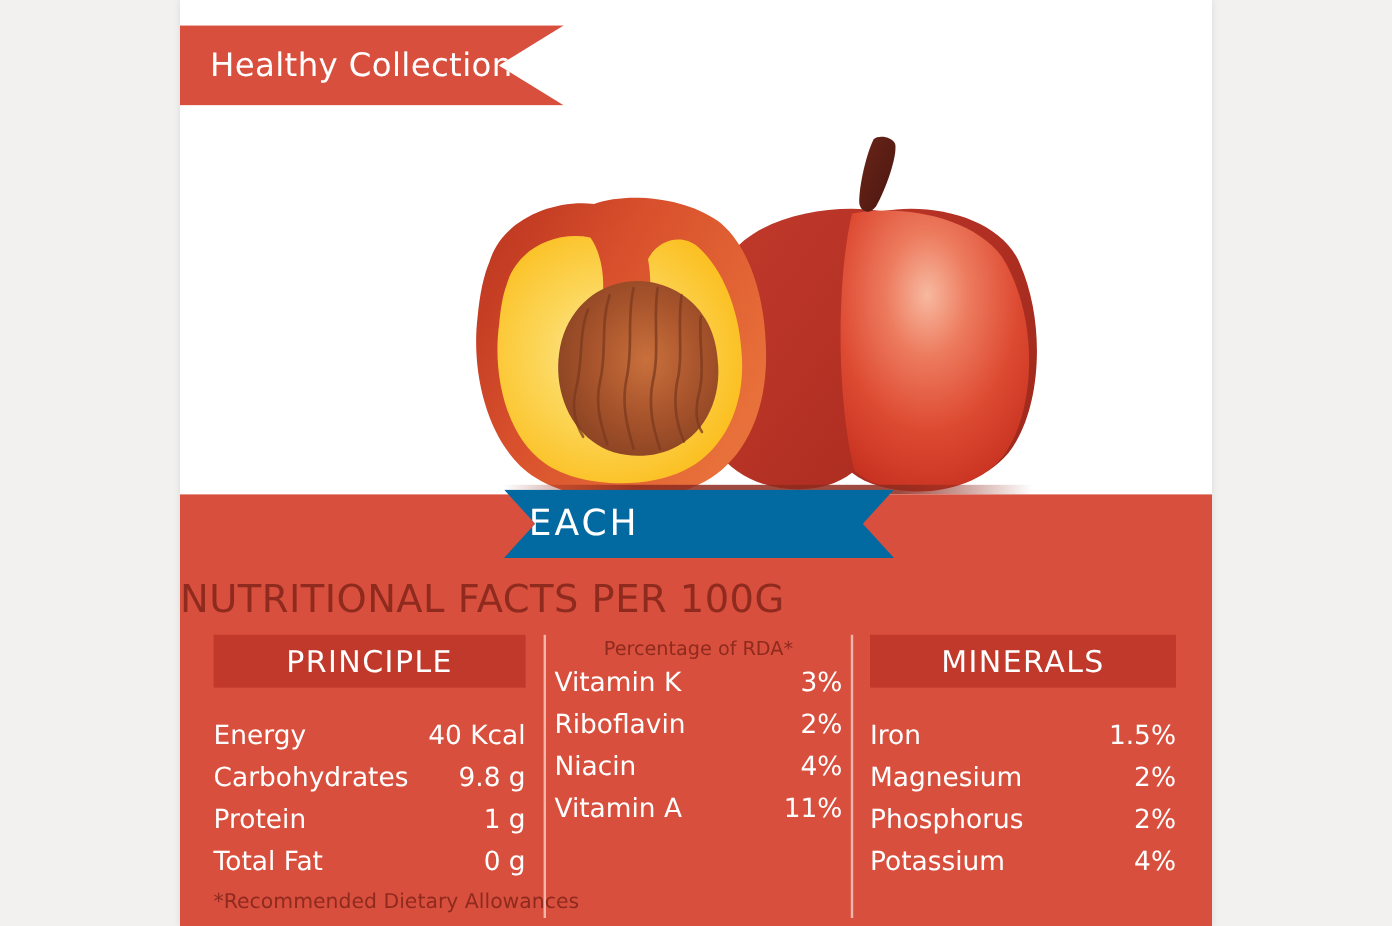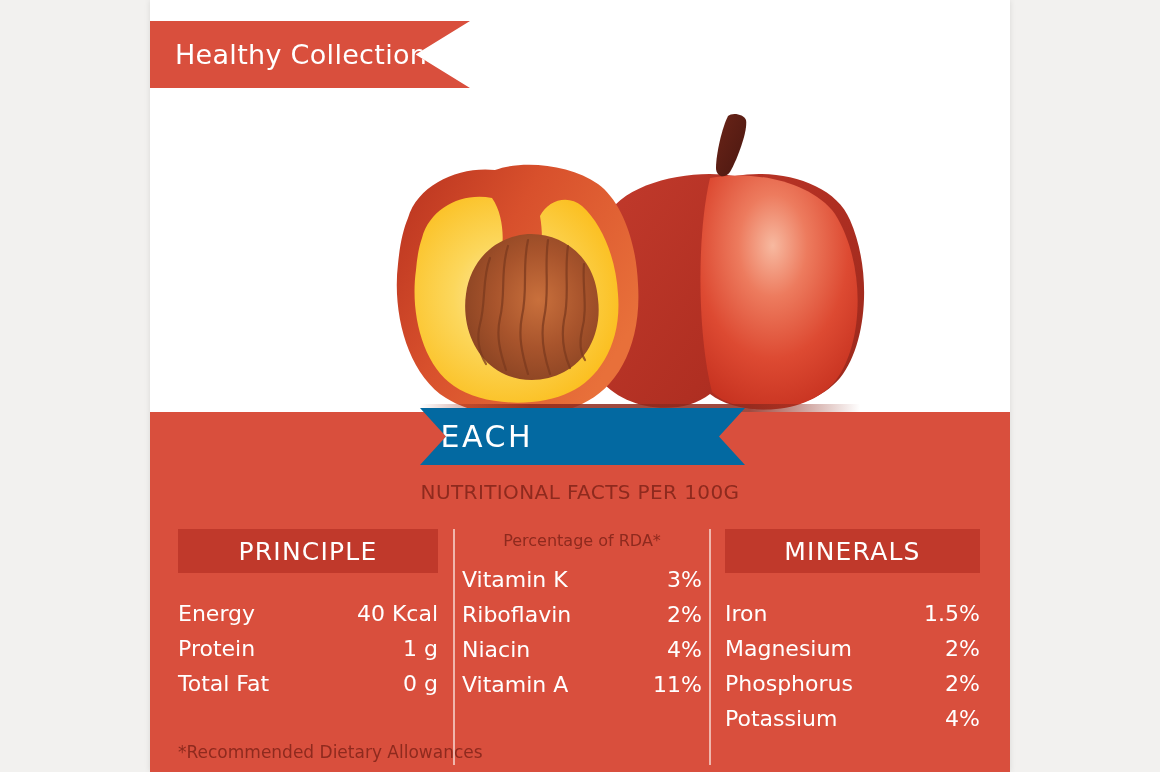--- a/index.html
+++ b/index.html
@@ -49,22 +49,22 @@
     background:#0369a1;
     -webkit-clip-path:polygon(0 0,8% 50%,0 100%,100% 100%,92% 50%,100% 0);
     clip-path:polygon(0 0,8% 50%,0 100%,100% 100%,92% 50%,100% 0);
     display:flex;align-items:center;justify-content:flex-start;
   }
   .name-ribbon span{
     color:#fff;font-size:30px;letter-spacing:2.5px;
   }
 
   .subtitle{
-    position:absolute;left:0;top:68px;width:860px;text-align:center;
-    color:#8e2a1e;font-size:20px;letter-spacing:.4px;
+    position:absolute;left:0;top:68px;width:860px;text-align:left;
+    color:#8e2a1e;font-size:32px;letter-spacing:.4px;
   }
 
   
   .columns{
     position:absolute;left:0;top:117px;width:808px;height:240px;
   }
   .col{position:absolute;top:0;}
   .col-principle{left:28px;width:260px;}
   .col-vitamins{left:312px;width:240px;}
   .col-minerals{left:575px;width:255px;}
@@ -73,21 +73,21 @@
     background:#c0392b;height:44px;
     display:flex;align-items:center;justify-content:center;
     margin-bottom:2px;
   }
   .col-head span{
     color:#ffffff;font-size:25px;letter-spacing:1.2px;
   }
 
   .rda-note{
     text-align:center;color:#8e2a1e;font-size:16px;
-    margin-top:2px;margin-bottom:12px;height:20px;line-height:20px;
+    margin-top:2px;margin-bottom:2px;height:20px;line-height:20px;
   }
   .spacer-note{height:22px;}
 
   .rows{padding-top:4px;}
   .row{
     display:flex;justify-content:space-between;align-items:baseline;
     height:35px;
     text-align:right;
   }
   .row .label{color:#ffffff;font-size:22px;white-space:nowrap;}
@@ -218,20 +218,24 @@
           <div class="col-head">
             <span>PRINCIPLE</span>
           </div>
           <div class="spacer-note"></div>
           <div class="rows">
             <div class="row">
               <span class="label">Energy</span>
               <span class="value">40 Kcal</span>
             </div>
             <div class="row">
+              <span class="label">Carbohydrates</span>
+              <span class="value">9.8 g</span>
+            </div>
+            <div class="row">
               <span class="label">Protein</span>
               <span class="value">1 g</span>
             </div>
             <div class="row">
               <span class="label">Total Fat</span>
               <span class="value">0 g</span>
             </div>
           </div>
         </div>
 

